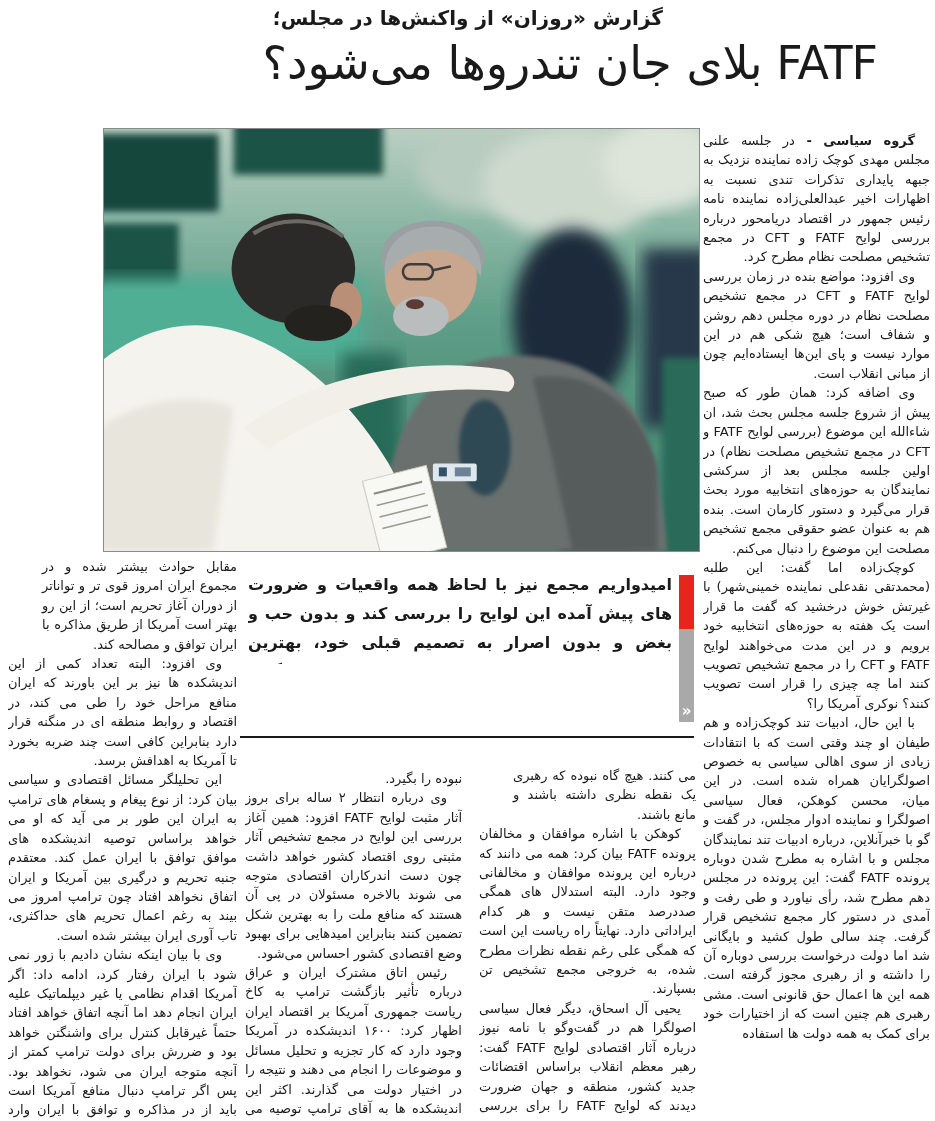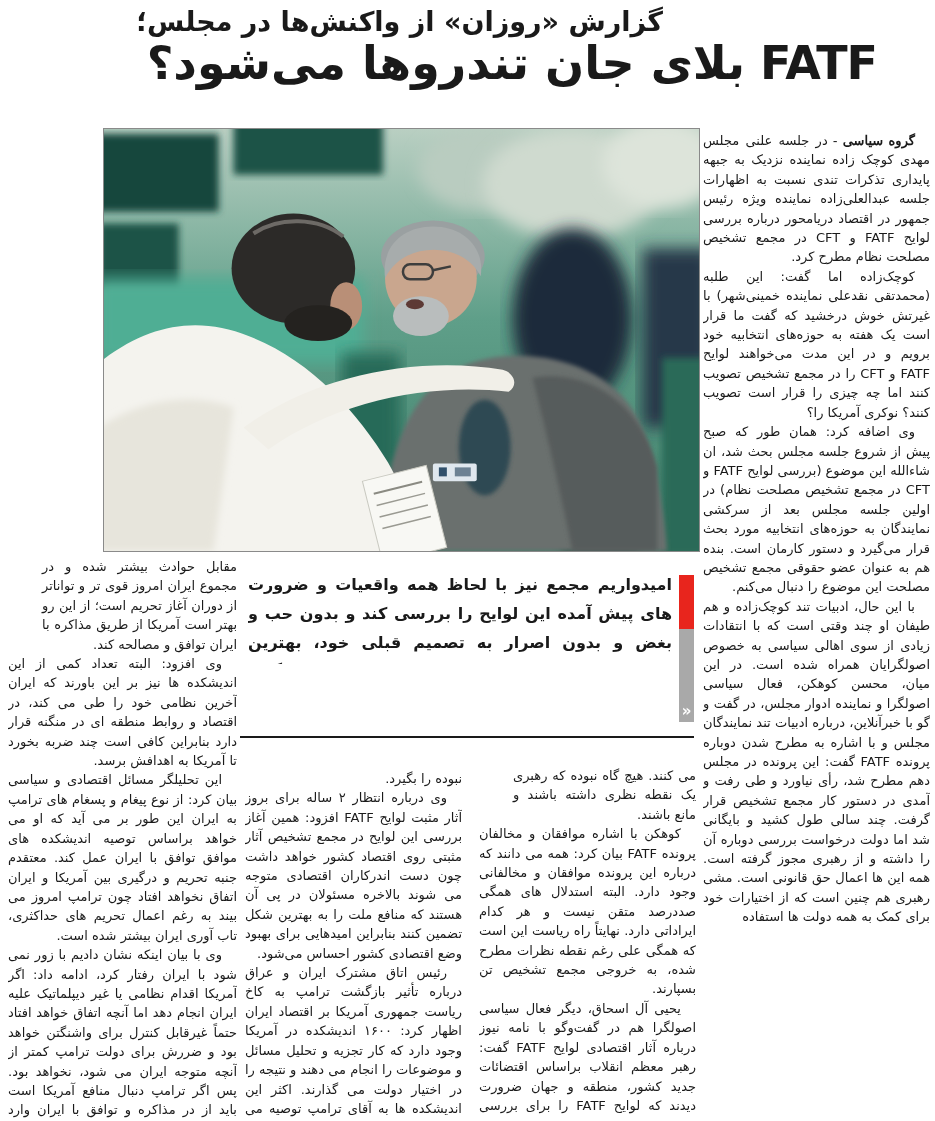--- a/index.html
+++ b/index.html
@@ -14,45 +14,45 @@
   .page{
     position:relative;
     width:935px;height:1121px;
     background:var(--paper);
     margin:0 auto;
     overflow:hidden;
     direction:rtl;
   }
   .kicker{
     position:absolute;top:6px;right:272px;
-    font-size:27px;font-weight:bold;letter-spacing:-0.5px;
+    font-size:20px;font-weight:bold;letter-spacing:-0.5px;
     white-space:nowrap;
   }
   .headline{
     position:absolute;top:36px;right:58px;
-    font-size:46px;font-weight:700;
+    font-size:46px;font-weight:400;
     white-space:nowrap;letter-spacing:-1px;
   }
   .photo{
     position:absolute;left:103px;top:128px;width:597px;height:424px;
     border:1px solid #8a8a8a;overflow:hidden;background:#6aa38e;
   }
   .photo svg{display:block;width:100%;height:100%;}
   .news-col{
     position:absolute;
     font-size:13px;line-height:19.4px;
     text-align:justify;overflow:hidden;
   }
   .news-col p{text-indent:15px;}
   .news-col p.no-indent{text-indent:0;margin-left:34px;}
   .col-right{left:703px;top:131px;width:227px;height:990px;}
   .col-left{left:8px;top:557px;width:229px;height:564px;}
   .col-midright{left:479px;top:766px;width:217px;height:352px;}
   .col-midleft{left:245px;top:769px;width:217px;height:352px;}
-  .lead-label{font-weight:bold;font-family:Liberation Serif, serif;}
+  .lead-label{font-weight:bold;}
   .pullquote{
     position:absolute;left:248px;top:570px;width:424px;height:94px;
     font-size:16px;font-weight:bold;line-height:29px;
     text-align:justify;text-align-last:justify;overflow:hidden;
   }
   .quote-bar{
     position:absolute;left:679px;top:575px;width:15px;height:147px;
     background:var(--bar-gray);
     display:flex;flex-direction:column;
   }
@@ -138,36 +138,37 @@
           <line x1="276" y1="396" x2="326" y2="396" stroke="#9a9a92" stroke-width="1.5"></line>
         </g>
         <rect x="330" y="336" width="44" height="18" rx="2" fill="#dfe7ee"></rect>
         <rect x="336" y="340" width="8" height="9" fill="#30506b"></rect>
         <rect x="352" y="340" width="16" height="9" fill="#6c8193"></rect>
       </g>
     </svg>
   </div>
 
   <div class="news-col col-right">
-    <p><span class="lead-label">گروه سیاسی - </span><span>در جلسه علنی مجلس مهدی کوچک زاده نماینده نزدیک به جبهه پایداری تذکرات تندی نسبت به اظهارات جلسه عبدالعلی‌زاده نماینده ویژه رئیس جمهور در اقتصاد دریامحور درباره بررسی لوایح FATF و CFT در مجمع تشخیص مصلحت نظام مطرح کرد.</span></p>
+    <p><span class="lead-label">گروه سیاسی - </span><span>در جلسه علنی مجلس مهدی کوچک زاده نماینده نزدیک به جبهه پایداری تذکرات تندی نسبت به اظهارات اخیر عبدالعلی‌زاده نماینده نامه رئیس جمهور در اقتصاد دریامحور درباره بررسی لوایح FATF و CFT در مجمع تشخیص مصلحت نظام مطرح کرد.</span></p>
+    <p>وی افزود: مواضع بنده در زمان بررسی لوایح FATF و CFT در مجمع تشخیص مصلحت نظام در دوره مجلس دهم روشن و شفاف است؛ هیچ شکی هم در این موارد نیست و پای این‌ها ایستاده‌ایم چون از مبانی انقلاب است.</p>
+    <p>وی اضافه کرد: همان طور که صبح پیش از شروع جلسه مجلس بحث شد، ان شاءالله این موضوع (بررسی لوایح FATF و CFT در مجمع تشخیص مصلحت نظام) در اولین جلسه مجلس بعد از سرکشی نمایندگان به حوزه‌های انتخابیه مورد بحث قرار می‌گیرد و دستور کارمان است. بنده هم به عنوان عضو حقوقی مجمع تشخیص مصلحت این موضوع را دنبال می‌کنم.</p>
     <p>کوچک‌زاده اما گفت: این طلبه (محمدتقی نقدعلی نماینده خمینی‌شهر) با غیرتش خوش درخشید که گفت ما قرار است یک هفته به حوزه‌های انتخابیه خود برویم و در این مدت می‌خواهند لوایح FATF و CFT را در مجمع تشخیص تصویب کنند اما چه چیزی را قرار است تصویب کنند؟ نوکری آمریکا را؟</p>
-    <p>وی اضافه کرد: همان طور که صبح پیش از شروع جلسه مجلس بحث شد، ان شاءالله این موضوع (بررسی لوایح FATF و CFT در مجمع تشخیص مصلحت نظام) در اولین جلسه مجلس بعد از سرکشی نمایندگان به حوزه‌های انتخابیه مورد بحث قرار می‌گیرد و دستور کارمان است. بنده هم به عنوان عضو حقوقی مجمع تشخیص مصلحت این موضوع را دنبال می‌کنم.</p>
     <p>با این حال، ادبیات تند کوچک‌زاده و هم طیفان او چند وقتی است که با انتقادات زیادی از سوی اهالی سیاسی به خصوص اصولگرایان همراه شده است. در این میان، محسن کوهکن، فعال سیاسی اصولگرا و نماینده ادوار مجلس، در گفت و گو با خبرآنلاین، درباره ادبیات تند نمایندگان مجلس و با اشاره به مطرح شدن دوباره پرونده FATF گفت: این پرونده در مجلس دهم مطرح شد، رأی نیاورد و طی رفت و آمدی در دستور کار مجمع تشخیص قرار گرفت. چند سالی طول کشید و بایگانی شد اما دولت درخواست بررسی دوباره آن را داشته و از رهبری مجوز گرفته است. همه این ها اعمال حق قانونی است. مشی رهبری هم چنین است که از اختیارات خود برای کمک به همه دولت ها استفاده</p>
   </div>
 
   <div class="pullquote">امیدواریم مجمع نیز با لحاظ همه واقعیات و ضرورت های پیش آمده این لوایح را بررسی کند و بدون حب و بغض و بدون اصرار به تصمیم قبلی خود، بهترین تصمیم را بگیرد</div>
   <div class="quote-bar">
     <div class="red-cap"></div>
     <div class="mark">«</div>
   </div>
   <div class="divider"></div>
 
   <div class="news-col col-left">
     <p class="no-indent">مقابل حوادث بیشتر شده و در مجموع ایران امروز قوی تر و تواناتر از دوران آغاز تحریم است؛ از این رو بهتر است آمریکا از طریق مذاکره با ایران توافق و مصالحه کند.</p>
-    <p>وی افزود: البته تعداد کمی از این اندیشکده ها نیز بر این باورند که ایران آخرین نظامی خود را طی می کند، در اقتصاد و روابط منطقه ای در منگنه قرار دارد بنابراین کافی است چند ضربه بخورد تا آمریکا به اهدافش برسد.</p>
+    <p>وی افزود: البته تعداد کمی از این اندیشکده ها نیز بر این باورند که ایران منافع مراحل خود را طی می کند، در اقتصاد و روابط منطقه ای در منگنه قرار دارد بنابراین کافی است چند ضربه بخورد تا آمریکا به اهدافش برسد.</p>
     <p>این تحلیلگر مسائل اقتصادی و سیاسی بیان کرد: از نوع پیغام و پسغام های ترامپ به ایران این طور بر می آید که او می خواهد براساس توصیه اندیشکده های موافق توافق با ایران عمل کند. معتقدم جنبه تحریم و درگیری بین آمریکا و ایران اتفاق نخواهد افتاد چون ترامپ امروز می بیند به رغم اعمال تحریم های حداکثری، تاب آوری ایران بیشتر شده است.</p>
     <p>وی با بیان اینکه نشان دادیم با زور نمی شود با ایران رفتار کرد، ادامه داد: اگر آمریکا اقدام نظامی یا غیر دیپلماتیک علیه ایران انجام دهد اما آنچه اتفاق خواهد افتاد حتماً غیرقابل کنترل برای واشنگتن خواهد بود و ضررش برای دولت ترامپ کمتر از آنچه متوجه ایران می شود، نخواهد بود. پس اگر ترامپ دنبال منافع آمریکا است باید از در مذاکره و توافق با ایران وارد شود. آل اسحاق نرخ دلار ۸۰ هزار تومان را غیراقتصادی و روانی خواند و گفت: آمدن آقای ترامپ حباب بازار ارز را خالی خواهد کرد چون دنبال توافق با ایران از طریق مذاکره خواهد رفت.</p>
   </div>
 
   <div class="news-col col-midright">
     <p class="no-indent">می کنند. هیچ گاه نبوده که رهبری یک نقطه نظری داشته باشند و مانع باشند.</p>
     <p>کوهکن با اشاره موافقان و مخالفان پرونده FATF بیان کرد: همه می دانند که درباره این پرونده موافقان و مخالفانی وجود دارد. البته استدلال های همگی صددرصد متقن نیست و هر کدام ایراداتی دارد. نهایتاً راه ریاست این است که همگی علی رغم نقطه نظرات مطرح شده، به خروجی مجمع تشخیص تن بسپارند.</p>
     <p>یحیی آل اسحاق، دیگر فعال سیاسی اصولگرا هم در گفت‌وگو با نامه نیوز درباره آثار اقتصادی لوایح FATF گفت: رهبر معظم انقلاب براساس اقتضائات جدید کشور، منطقه و جهان ضرورت دیدند که لوایح FATF را برای بررسی دوباره به مجمع تشخیص مصلحت نظام ارجاع دهند. امیدواریم مجمع نیز با لحاظ همه واقعیات و ضرورت های پیش آمده این لوایح را بررسی کند و بدون حب و بغض و بدون اصرار به تصمیم قبلی خود، بهترین</p>
   </div>
 

